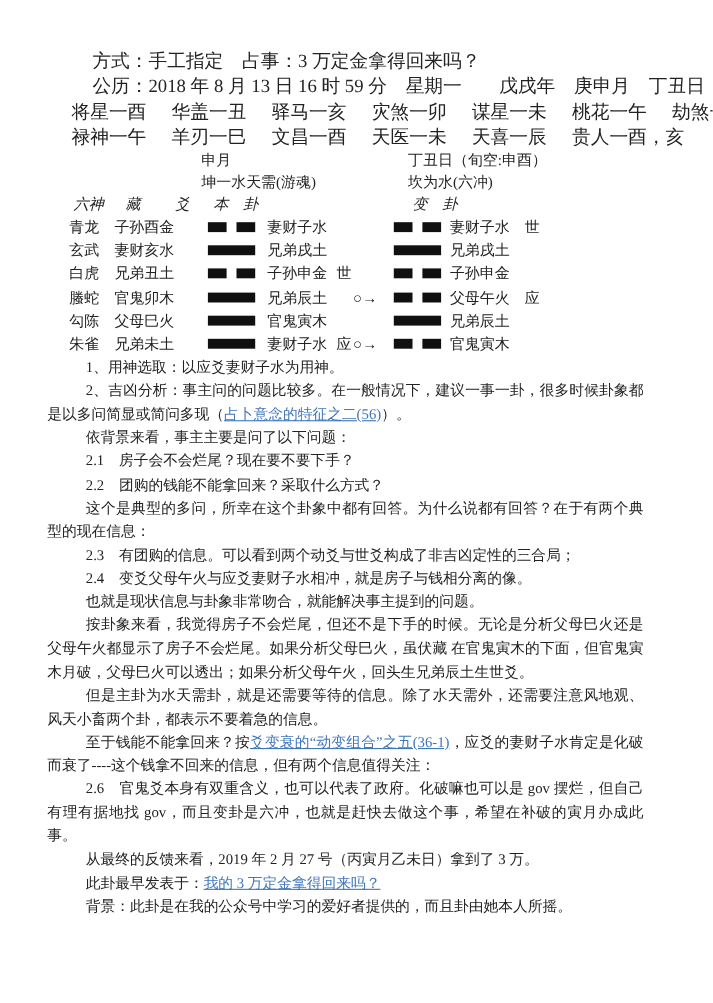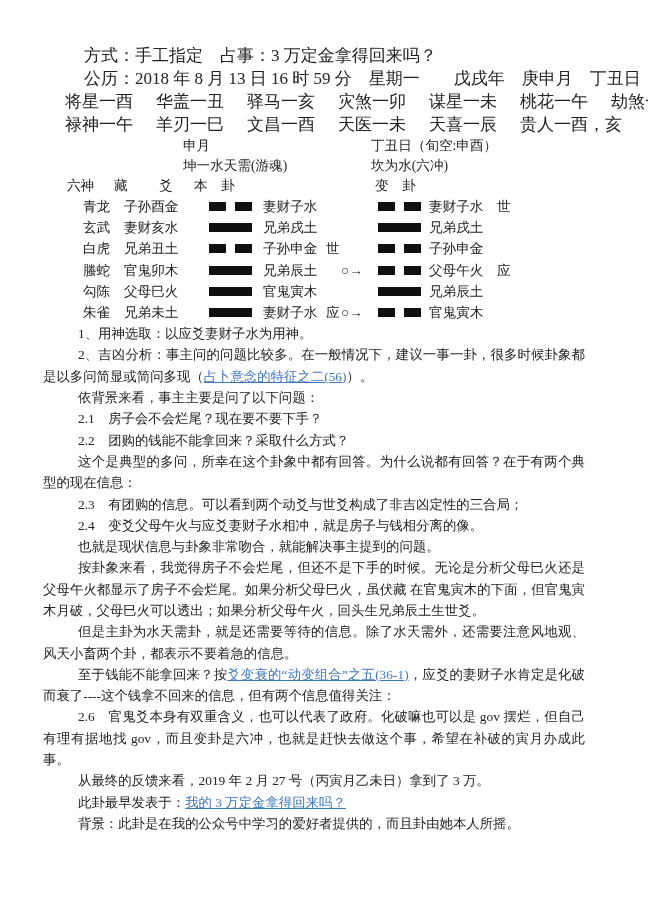--- a/index.html
+++ b/index.html
@@ -15,24 +15,24 @@
   }
   
   .hline{margin:0;font-size:17px;line-height:23px;height:23px;white-space:nowrap;}
   .indent-hdr{text-indent:41px;}
   .stars{display:flex;column-gap:23px;padding-left:22px;}
   .stars span{white-space:nowrap;}
   
   .posline{position:relative;height:20px;font-size:13.6px;line-height:20px;margin:0;}
   .posline .p1{position:absolute;left:140px;top:0;white-space:nowrap;}
   .posline .p2{position:absolute;left:328px;top:0;white-space:nowrap;}
-  .colhdr span{position:absolute;top:0;white-space:nowrap;}
+  .colhdr span{position:absolute;top:0;white-space:nowrap;font-style:italic;}
   .ch-liushen{left:24px;} .ch-cang{left:71px;} .ch-yao{left:116px;}
   .ch-ben{left:151px;} .ch-bian{left:332px;}
-  .hexrow{display:flex;align-items:center;height:21.2px;font-size:13.6px;line-height:21.2px;margin-left:40px;}
+  .hexrow{display:flex;align-items:center;height:21.2px;font-size:13.6px;line-height:21.2px;margin-left:20px;}
   .c-ls{width:41px;flex:none;}
   .c-cang{width:85px;flex:none;}
   .c-bar{width:54px;flex:none;display:flex;align-items:center;gap:9px;}
   .c-bar2{width:51px;flex:none;display:flex;align-items:center;gap:9px;}
   .c-bar i,.c-bar2 i{display:block;height:9px;background:#101010;}
   i.yang{width:43px;}
   i.yin{width:17px;}
   .c-bt{width:63px;flex:none;}
   .c-mk{width:52px;flex:none;display:flex;}
   .mk-t{min-width:15px;display:inline-block;}

